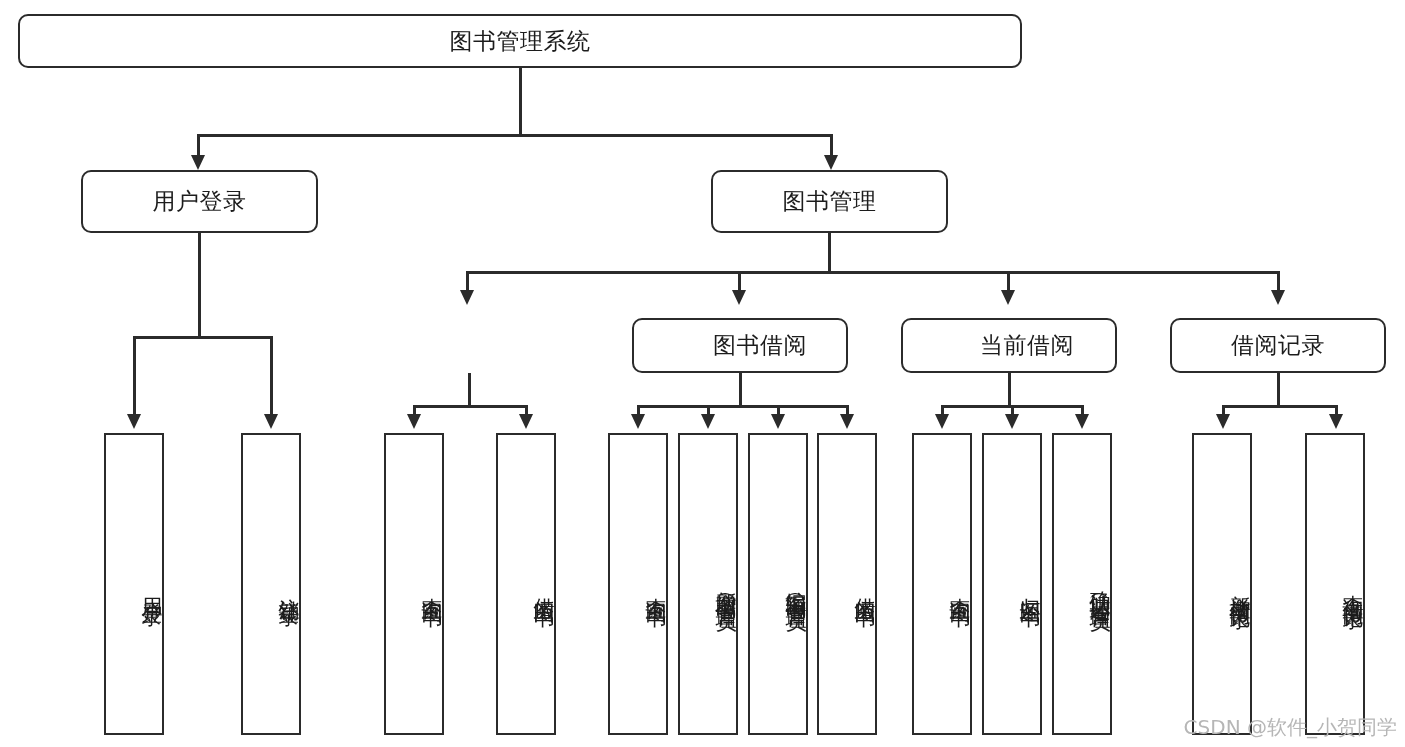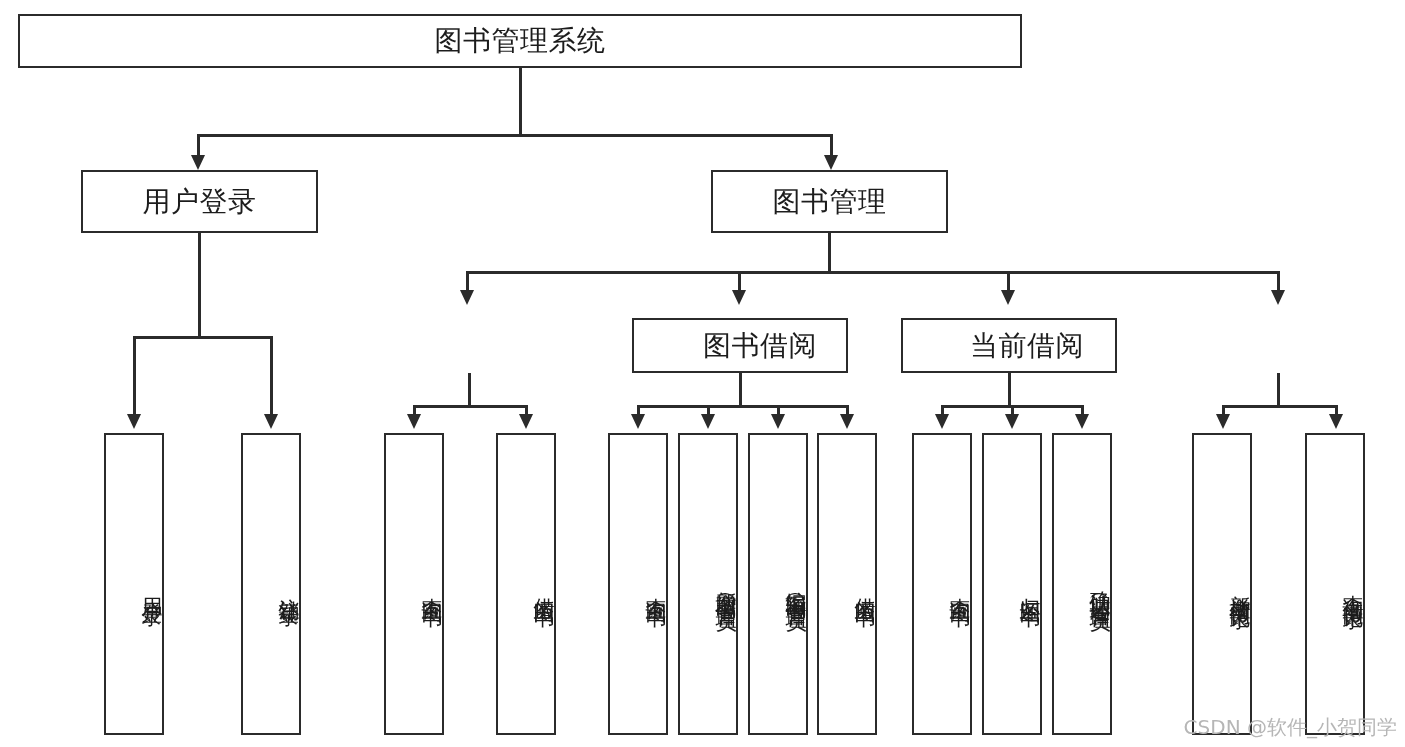--- a/index.html
+++ b/index.html
@@ -21,22 +21,23 @@
     position: absolute;
     box-sizing: border-box;
     background: #ffffff;
     border: 2.5px solid #2b2b2b;
     display: flex;
     align-items: center;
     justify-content: center;
     color: #1c1c1c;
   }
   .node.h {
-    font-size: 28px;
+    font-size: 23px;
     letter-spacing: 0.5px;
+    border-radius: 10px;
   }
   .node.v {
     writing-mode: vertical-rl;
     text-orientation: upright;
     font-size: 21px;
     letter-spacing: 3px;
     line-height: 1;
     padding-top: 6px;
     align-items: flex-start;
     justify-content: center;
@@ -103,20 +104,23 @@
   <div class="arrow" style="left:1001px; top:290px;"></div>
   <div class="conn vline" style="left:1277px; top:271px; height:22px;"></div>
   <div class="arrow" style="left:1271px; top:290px;"></div>
 
   <div class="node h" style="left:632px; top:318px; width:216px; height:55px;padding-left:40px;">
     <span>图书借阅</span>
   </div>
   <div class="node h" style="left:901px; top:318px; width:216px; height:55px;padding-left:36px;">
     <span>当前借阅</span>
   </div>
+  <div class="node h" style="left:1170px; top:318px; width:216px; height:55px;">
+    <span>借阅记录</span>
+  </div>
 
   <div class="conn vline" style="left:198px; top:233px; height:105px;"></div>
   <div class="conn hline" style="left:133px; top:336px; width:137px;"></div>
   <div class="conn vline" style="left:133px; top:336px; height:80px;"></div>
   <div class="arrow" style="left:127px; top:414px;"></div>
   <div class="conn vline" style="left:270px; top:336px; height:80px;"></div>
   <div class="arrow" style="left:264px; top:414px;"></div>
 
   <div class="conn vline" style="left:468px; top:373px; height:34px;"></div>
   <div class="conn hline" style="left:413px; top:405px; width:112px;"></div>

